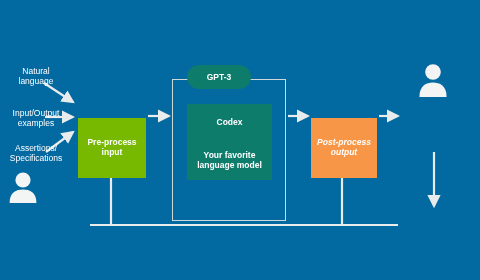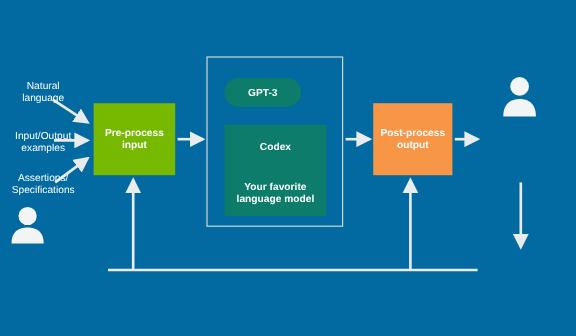--- a/index.html
+++ b/index.html
@@ -30,20 +30,21 @@
   }
   .node {
     position: absolute;
     display: flex;
     align-items: center;
     justify-content: center;
     text-align: center;
     color: #ffffff;
     line-height: 1.15;
     box-sizing: border-box;
+    margin-top: 32px;
   }
   .label {
     position: absolute;
     color: #ffffff;
     text-align: center;
     line-height: 1.2;
     box-sizing: border-box;
   }
 
   
@@ -90,20 +91,21 @@
   #node-gpt3   { left: 187px; top: 65px;  width: 64px; height: 24px; border-radius: 12px; }
   #node-codex  { left: 187px; top: 104px; width: 85px; height: 36px; }
   #node-favlm  { left: 187px; top: 140px; width: 85px; height: 40px; }
 
   
   #node-postprocess {
     left: 311px; top: 86px; width: 66px; height: 60px;
     background: #f79646;
     font-size: 8.5px;
     font-weight: bold;
+    font-style: italic;
   }
 
   
   #label-correct-program {
     left: 396px; top: 104px; width: 84px;
     font-size: 8.5px;
   }
 
   
   #node-learning {

